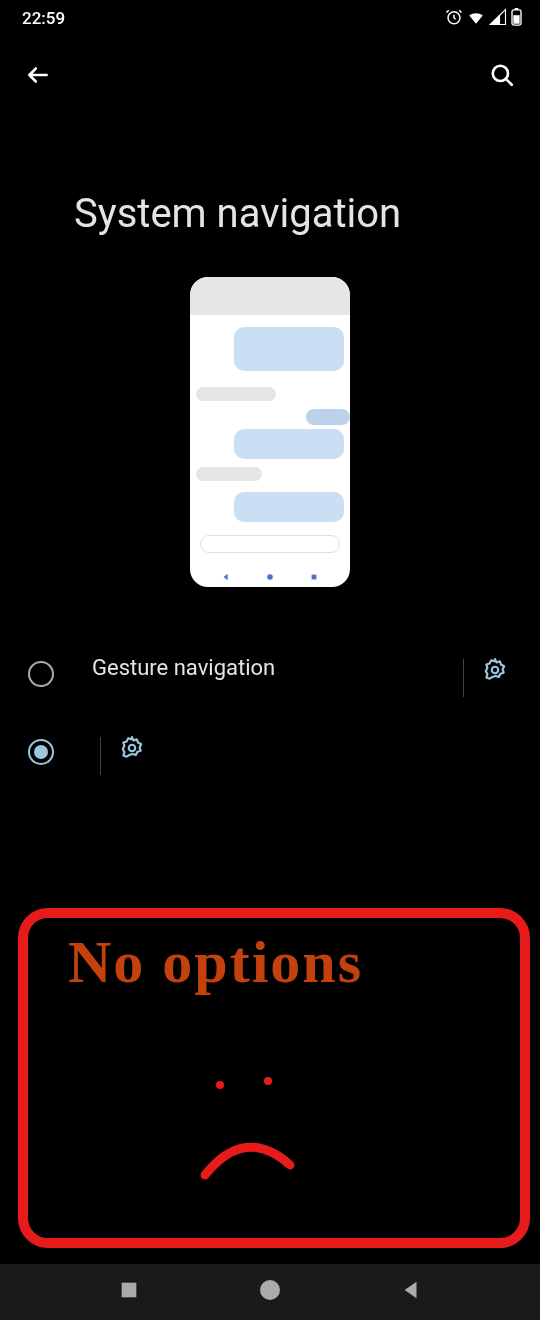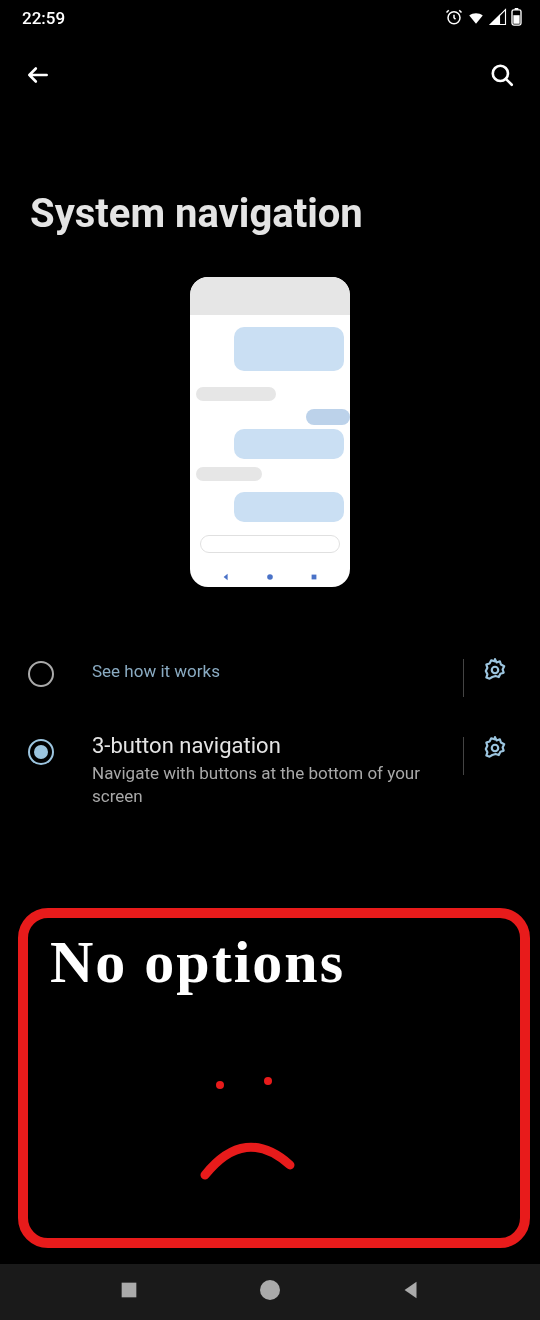--- a/index.html
+++ b/index.html
@@ -27,22 +27,23 @@
     display: flex;
     justify-content: space-between;
     align-items: center;
     padding: 0 18px;
     height: 70px;
   }
   .back-btn, .search-btn { width: 40px; height: 40px; display:flex; align-items:center; justify-content:center; }
   .title {
     padding: 80px 30px 40px 30px;
     font-size: 40px;
-    font-weight: 700;
+    font-weight: 400;
     color: #e4e4e4;
+    margin-left: 44px;
   }
   .preview-box {
     width: 160px;
     height: 310px;
     margin: 0 auto 50px;
     background: #fff;
     border-radius: 18px;
     position: relative;
     overflow: hidden;
   }
@@ -92,25 +93,25 @@
 
   .annotation {
     position: absolute;
     left: 18px; right: 10px; top: 908px; height: 340px;
     border: 10px solid #e81b1b;
     border-radius: 30px;
     pointer-events: none;
   }
   .anno-text {
     position: absolute;
-    left: 50px; top: 928px;
+    left: 68px; top: 928px;
     font-family: "Comic Sans MS", cursive;
     font-size: 60px;
     font-weight: 700;
-    color: #ffffff;
+    color: #c2410c;
     letter-spacing: 2px;
     pointer-events: none;
   }
   .frown {
     position: absolute;
     left: 190px; top: 1055px;
     pointer-events: none;
   }
   .sys-nav {
     position: absolute;
@@ -182,38 +183,34 @@
       </svg>
     <svg class="ico" viewBox="0 0 10 10">
         <rect x="2" y="2" width="6" height="6" fill="#4a72c7"></rect>
       </svg>
   </div>
 </div>
 
 <div class="option">
   <div class="radio-outer"></div>
   <div class="opt-text">
-    <div class="opt-link">See how it works</div>
+    <div class="opt-title">Gesture navigation</div>
   </div>
   <div class="divider"></div>
   <div class="gear-btn">
     <svg width="26" height="26" viewBox="0 0 24 24" fill="none" stroke="#9cc5df" stroke-width="2">
         <circle cx="12" cy="12" r="3"></circle>
         <path d="M12 2l1.5 3 3-1 1 3 3 1.5-1.5 3 1 3-3 1-1.5 3-3-1-3 1L7 20l-3-1 1-3L3.5 13 5 10 4 7l3-1 1.5-3 3 1z" stroke-linejoin="round"></path>
       </svg>
   </div>
 </div>
 
 <div class="option">
   <div class="radio-outer selected">
     <div class="radio-inner"></div>
-  </div>
-  <div class="opt-text">
-    <div class="opt-title">3-button navigation</div>
-    <div class="opt-desc">Navigate with buttons at the bottom of your screen</div>
   </div>
   <div class="divider"></div>
   <div class="gear-btn">
     <svg width="26" height="26" viewBox="0 0 24 24" fill="none" stroke="#9cc5df" stroke-width="2">
         <circle cx="12" cy="12" r="3"></circle>
         <path d="M12 2l1.5 3 3-1 1 3 3 1.5-1.5 3 1 3-3 1-1.5 3-3-1-3 1L7 20l-3-1 1-3L3.5 13 5 10 4 7l3-1 1.5-3 3 1z" stroke-linejoin="round"></path>
       </svg>
   </div>
 </div>
 

